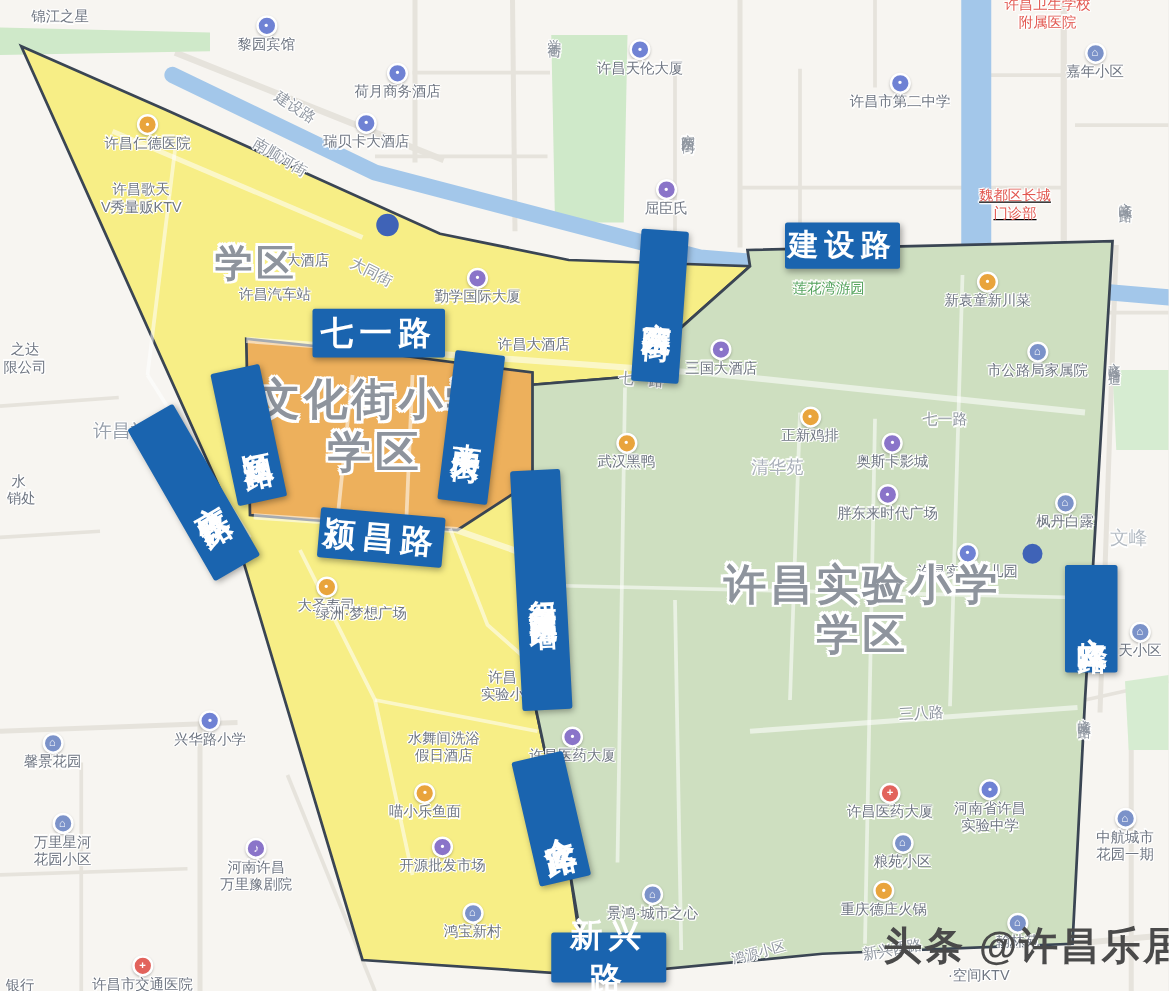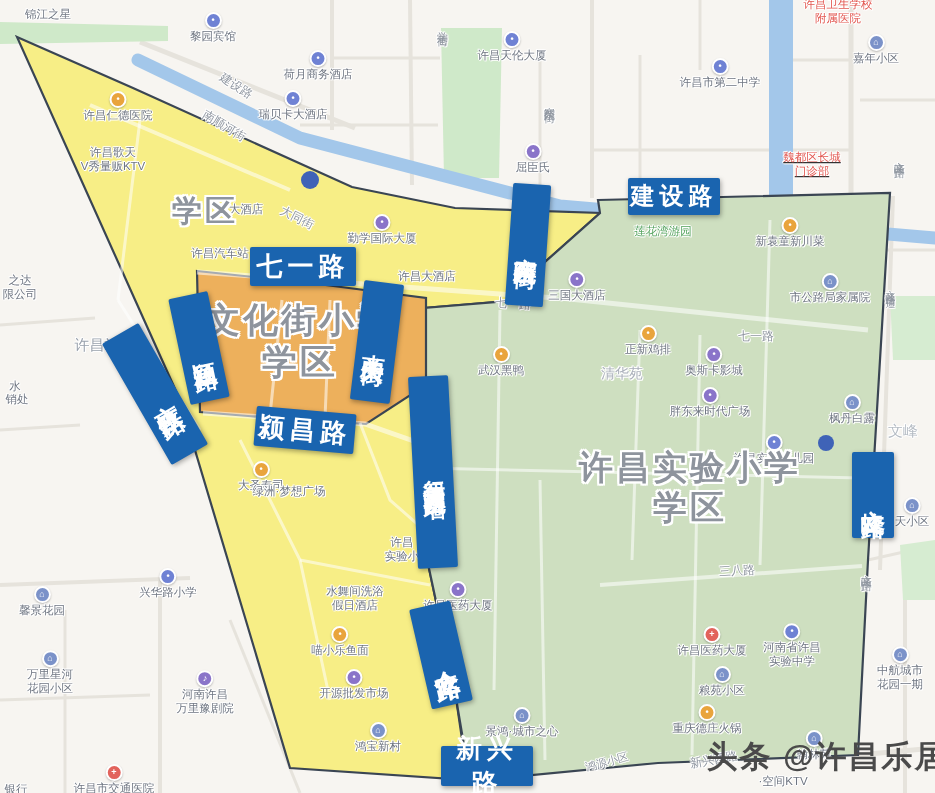--- a/index.html
+++ b/index.html
@@ -183,21 +183,21 @@
         <div class="poi-icon" style="background: rgb(233, 164, 60);">•</div>
         <div class="poi-line">许昌仁德医院</div>
       </div>
       <div class="poi" style="left: 113px; top: 160px;">
         <div class="poi-line">许昌歌天</div>
         <div class="poi-line">V秀量贩KTV</div>
       </div>
       <div class="poi" style="left: 246px; top: 210px; text-align: right;">
         <div class="poi-line">大酒店</div>
       </div>
-      <div class="poi" style="left: 220px; top: 237px; margin-top: 17px;">
+      <div class="poi" style="left: 220px; top: 237px;">
         <div class="poi-line">许昌汽车站</div>
       </div>
       <div class="poi" style="left: 382px; top: 230px;">
         <div class="poi-icon" style="background: rgb(138, 116, 201);">•</div>
         <div class="poi-line">勤学国际大厦</div>
       </div>
       <div class="poi" style="left: 663px; top: 232px;">
         <div class="poi-line" style="color: rgb(83, 162, 92);">莲花湾游园</div>
       </div>
       <div class="poi" style="left: 790px; top: 233px;">

